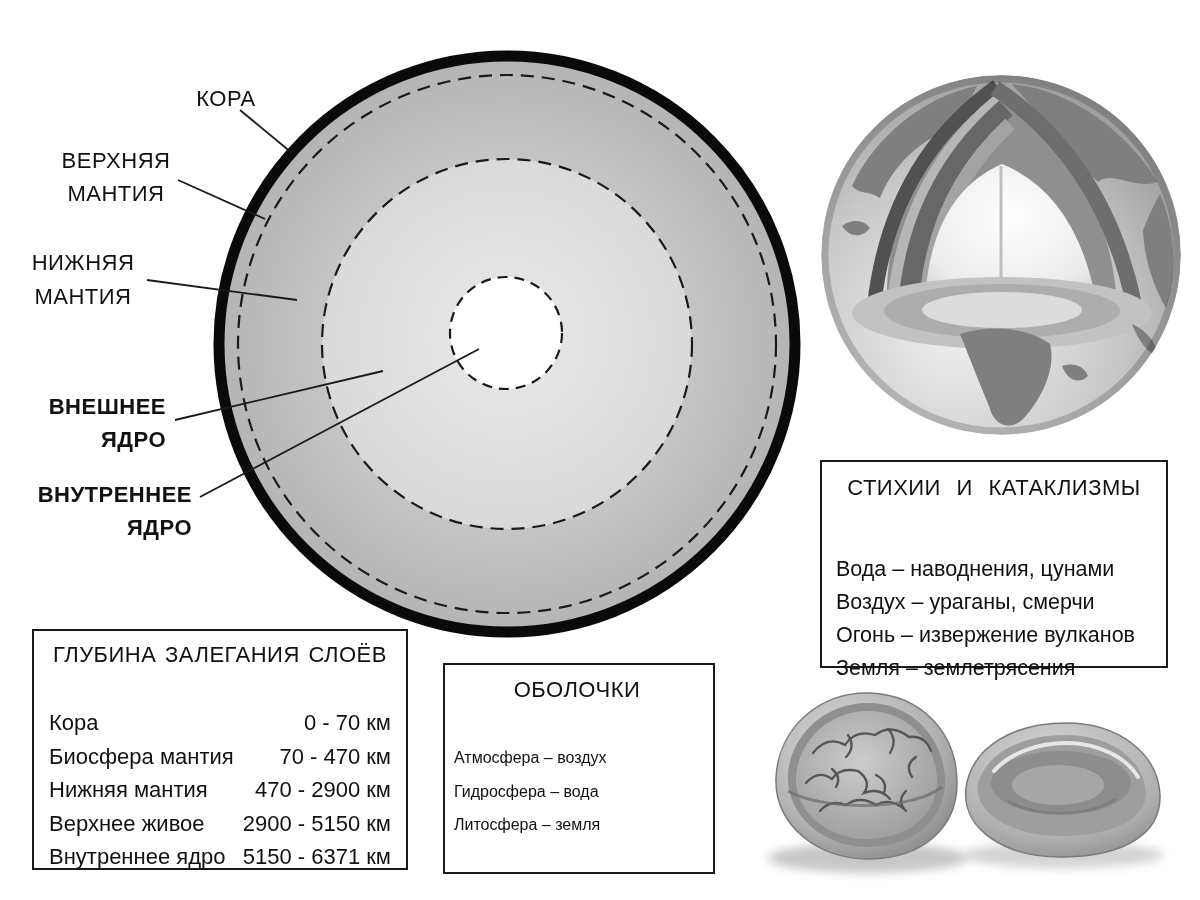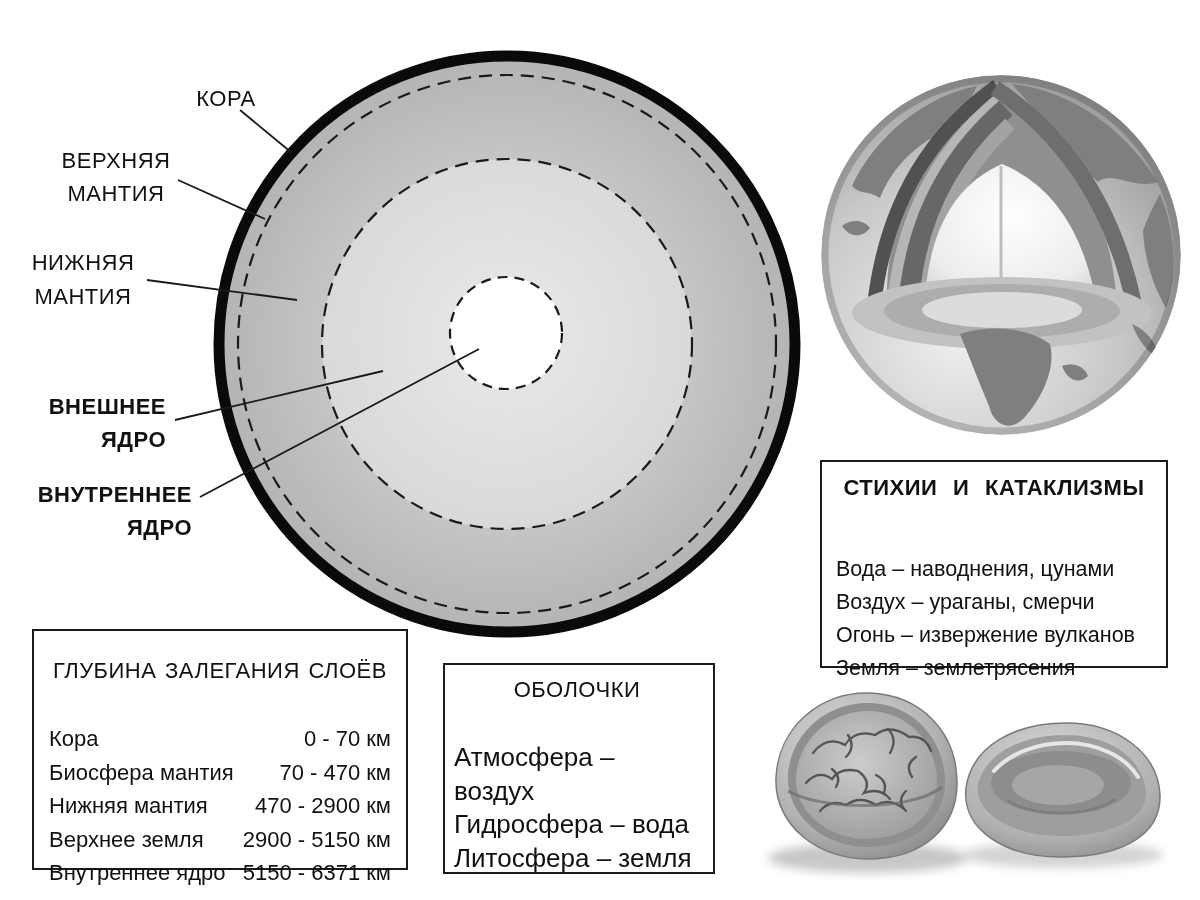--- a/index.html
+++ b/index.html
@@ -18,30 +18,30 @@
   .lab-center{text-align:center;}
   .lab-right{text-align:right;font-weight:bold;}
   #label-crust{left:183px;top:82px;width:86px;}
   #label-upper-mantle{left:52px;top:144px;width:128px;}
   #label-lower-mantle{left:22px;top:246px;width:122px;line-height:34px;text-align:center;}
   #label-outer-core{left:38px;top:390px;width:128px;}
   #label-inner-core{left:26px;top:478px;width:166px;}
   
   .info-box{border:2.5px solid #1a1a1a;background:#fff;box-sizing:border-box;}
   .box-title{font-size:22px;text-align:center;letter-spacing:.5px;}
-  #depth-box{left:32px;top:629px;width:376px;height:241px;padding:27px 15px 0 15px;}
+  #depth-box{left:32px;top:629px;width:376px;height:241px;padding:11px 15px 0 15px;}
   #depth-box .box-title{word-spacing:2px;}
   #depth-rows{margin-top:38px;}
   .depth-row{display:flex;justify-content:space-between;font-size:22px;line-height:33.5px;}
   .depth-row .range{text-align:right;}
   #shells-box{left:443px;top:663px;width:272px;height:211px;padding:12px 13px 0 9px;}
   #shells-items{margin-top:38px;}
-  .shell-item{font-size:26px;line-height:33.5px;}
+  .shell-item{font-size:16px;line-height:33.5px;}
   #elements-box{left:820px;top:460px;width:348px;height:208px;padding:13px 14px 0 14px;}
-  #elements-box .box-title{word-spacing:9px;font-weight:bold;}
+  #elements-box .box-title{word-spacing:9px;}
   #elements-items{margin-top:52px;}
   .element-item{font-size:21.5px;line-height:33px;}
 </style>
 </head>
 <body>
 
 <div id="poster">
 
 
   <svg class="abs" style="left:0;top:0;" width="820" height="665" viewBox="0 0 820 665">
@@ -158,21 +158,21 @@
       </div>
       <div class="depth-row">
         <span class="layer">Биосфера мантия</span>
         <span class="range">70 - 470 км</span>
       </div>
       <div class="depth-row">
         <span class="layer">Нижняя мантия</span>
         <span class="range">470 - 2900 км</span>
       </div>
       <div class="depth-row">
-        <span class="layer">Верхнее земля</span>
+        <span class="layer">Верхнее живое</span>
         <span class="range">2900 - 5150 км</span>
       </div>
       <div class="depth-row">
         <span class="layer">Внутреннее ядро</span>
         <span class="range">5150 - 6371 км</span>
       </div>
     </div>
   </div>
 
   <div id="shells-box" class="abs info-box">

